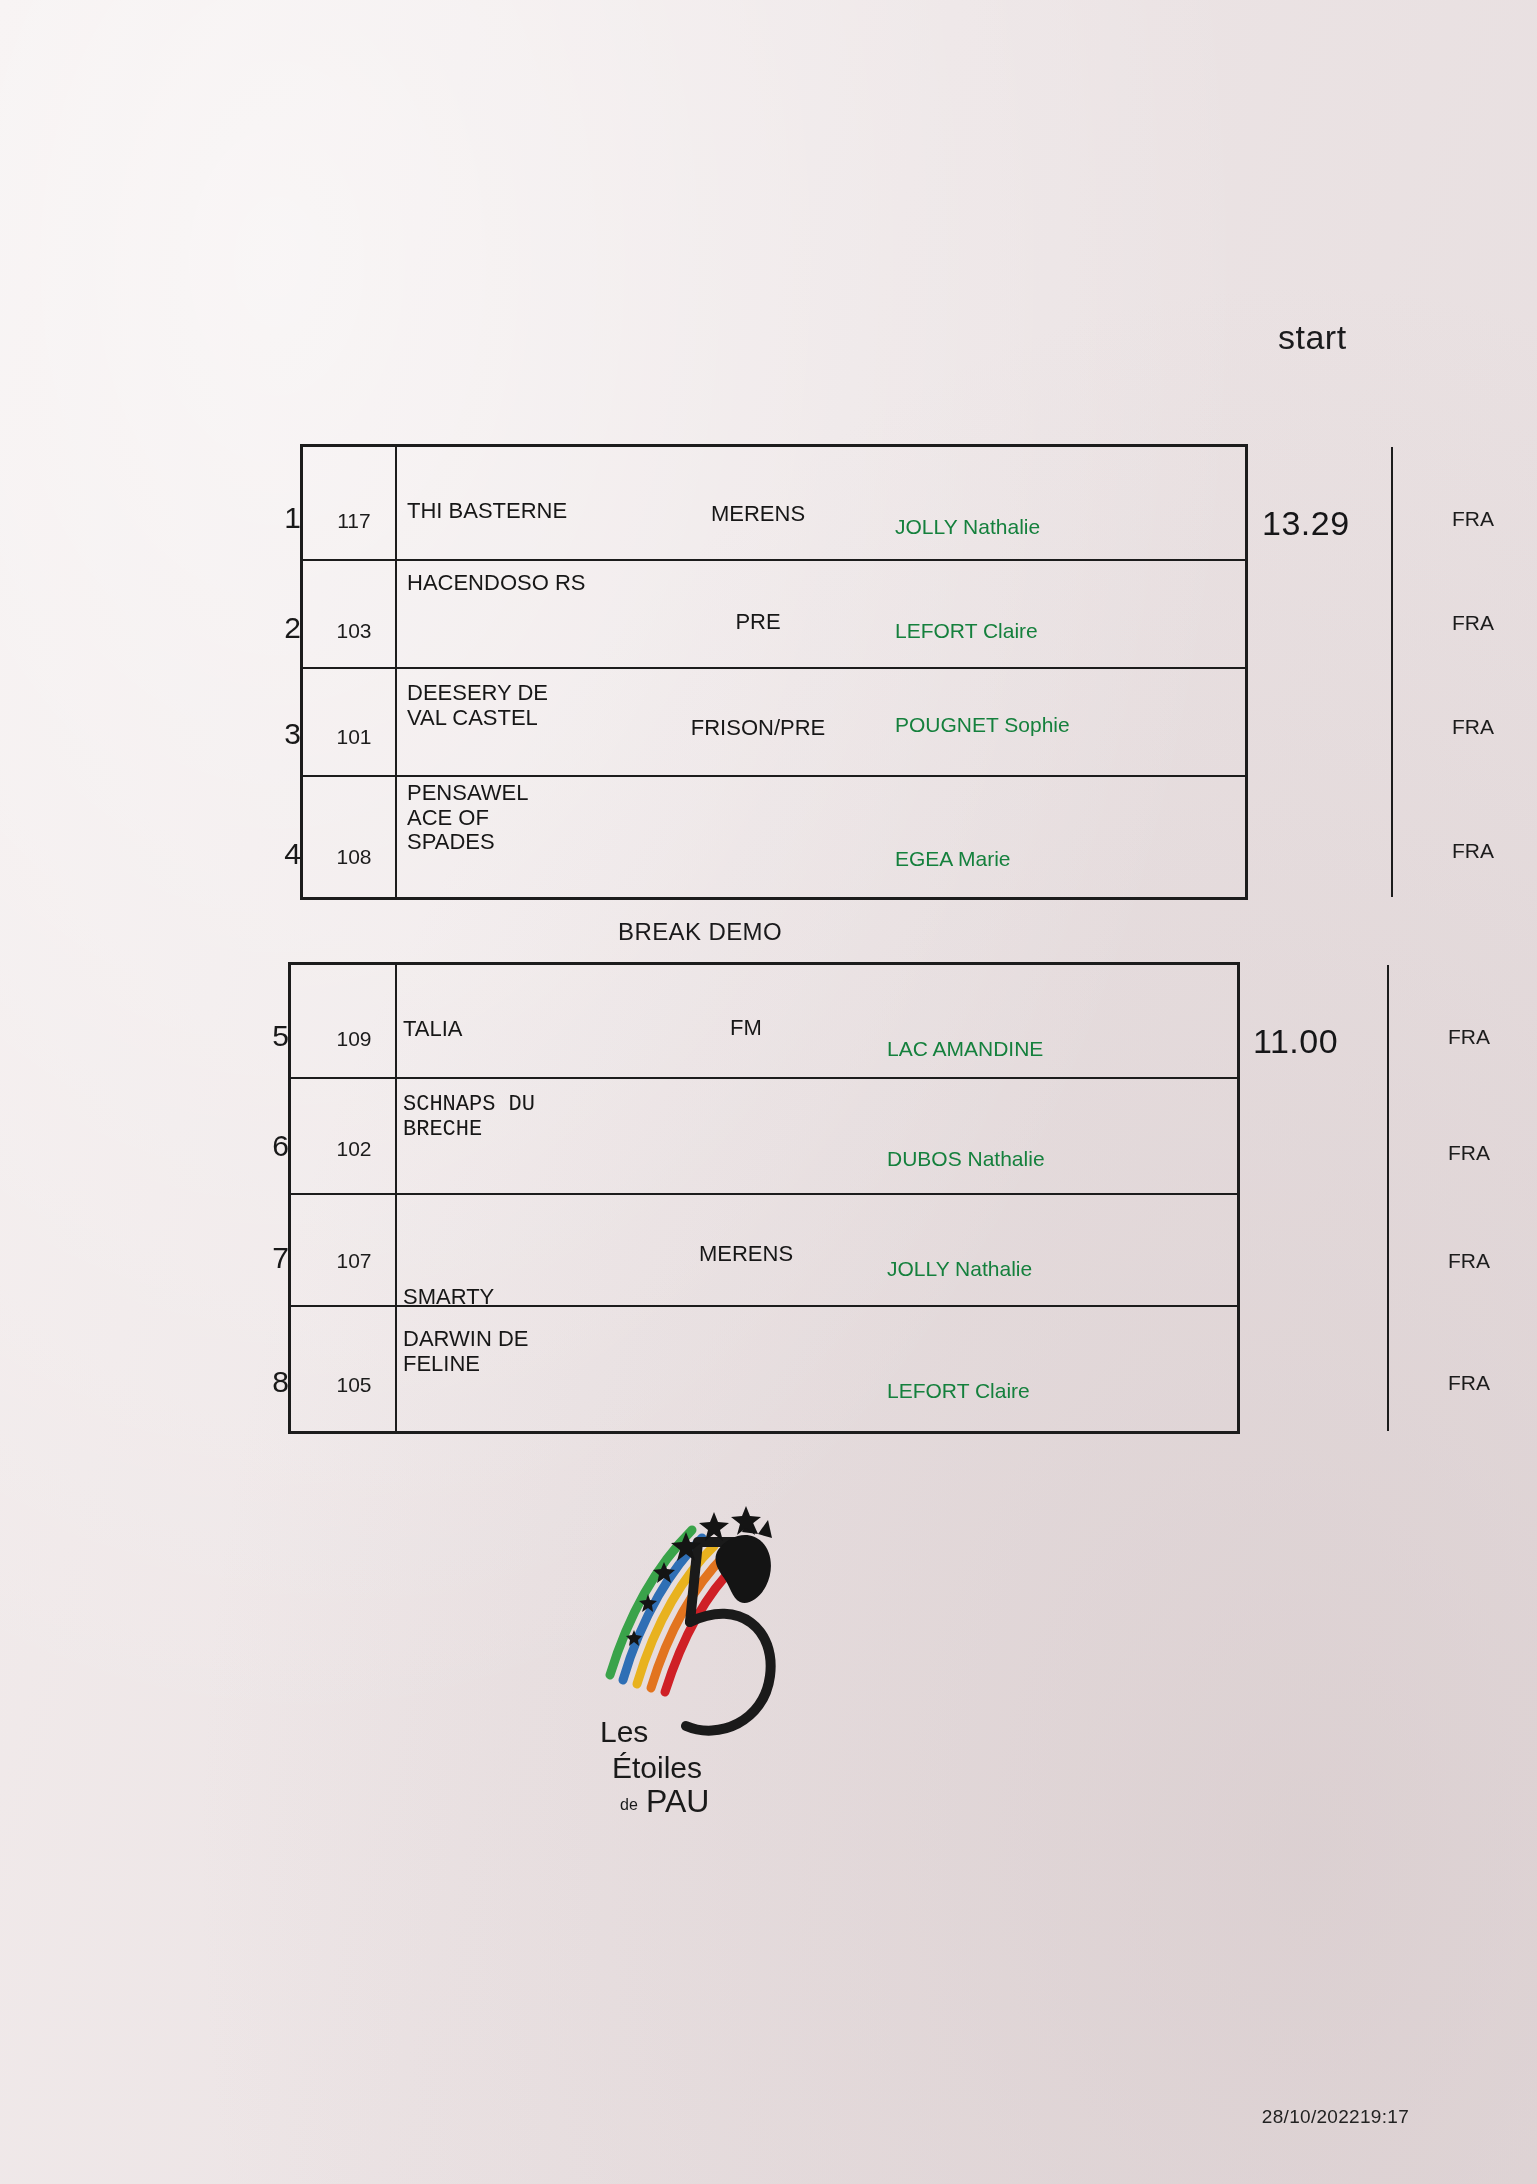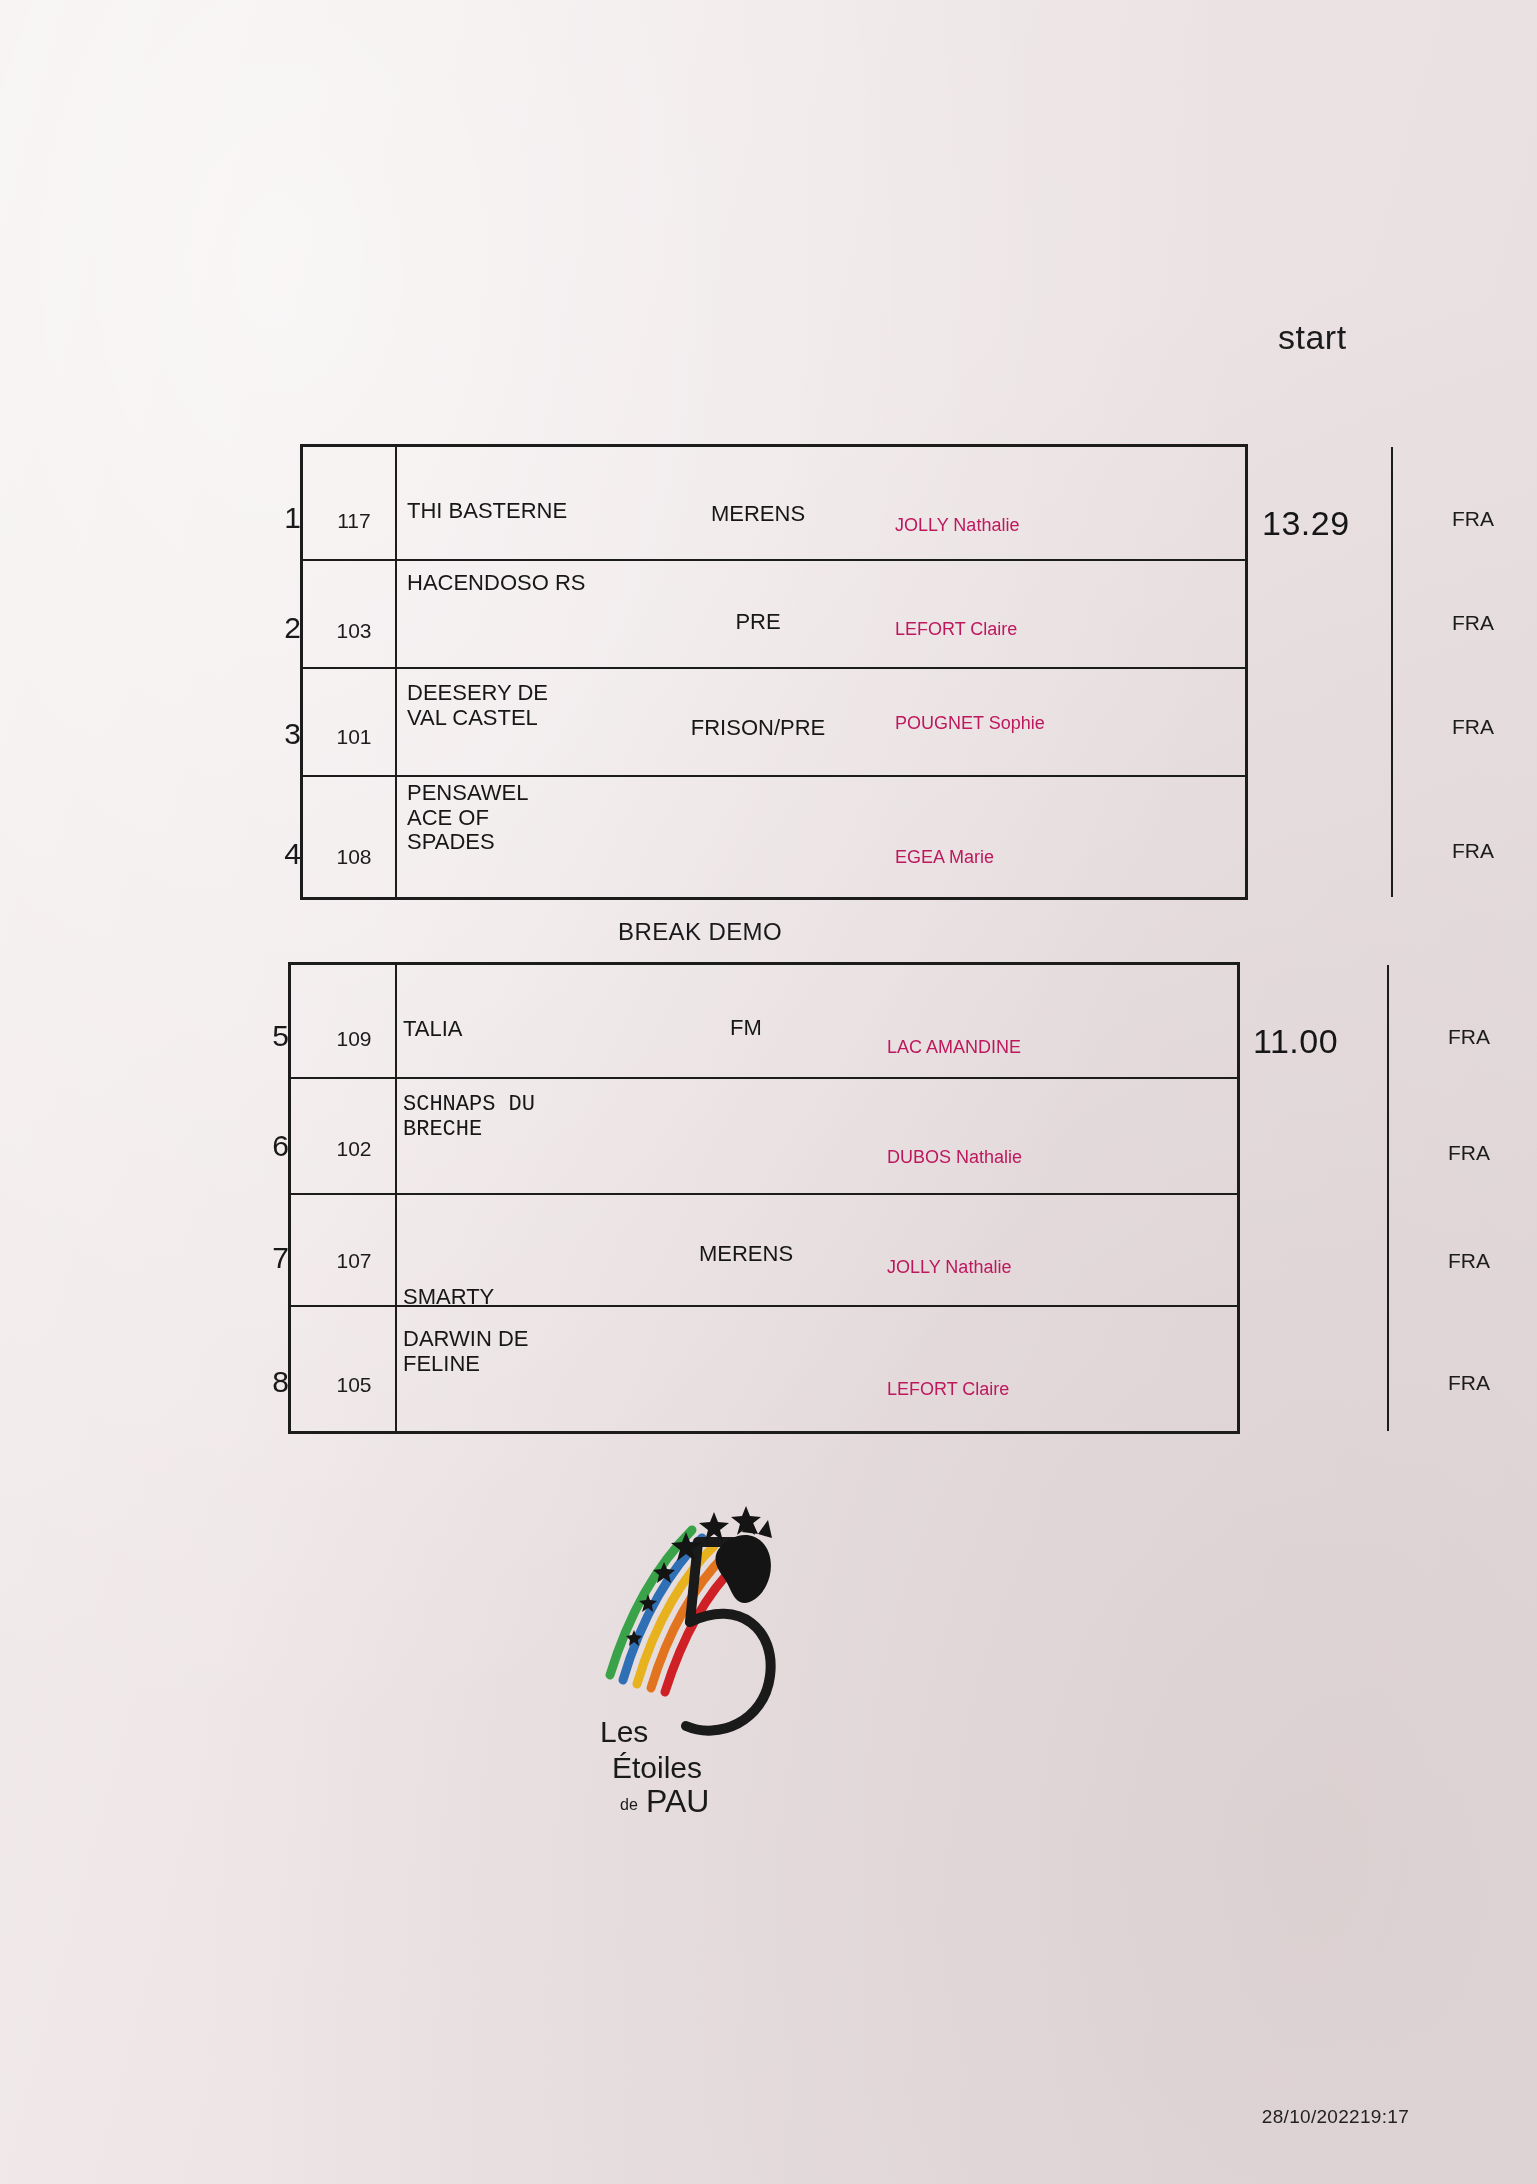--- a/index.html
+++ b/index.html
@@ -139,22 +139,22 @@
     left: 330px;
     width: 250px;
     text-align: center;
     font-size: 22px;
     color: #171717;
   }
   .c-name {
     position: absolute;
     left: 592px;
     width: 420px;
-    font-size: 18px;
-    color: #be185d;
+    font-size: 21px;
+    color: #15803d;
   }
   .c-nat {
     position: absolute;
     left: 1100px;
     width: 140px;
     text-align: center;
     font-size: 21px;
     color: #1c1c1c;
   }
 

